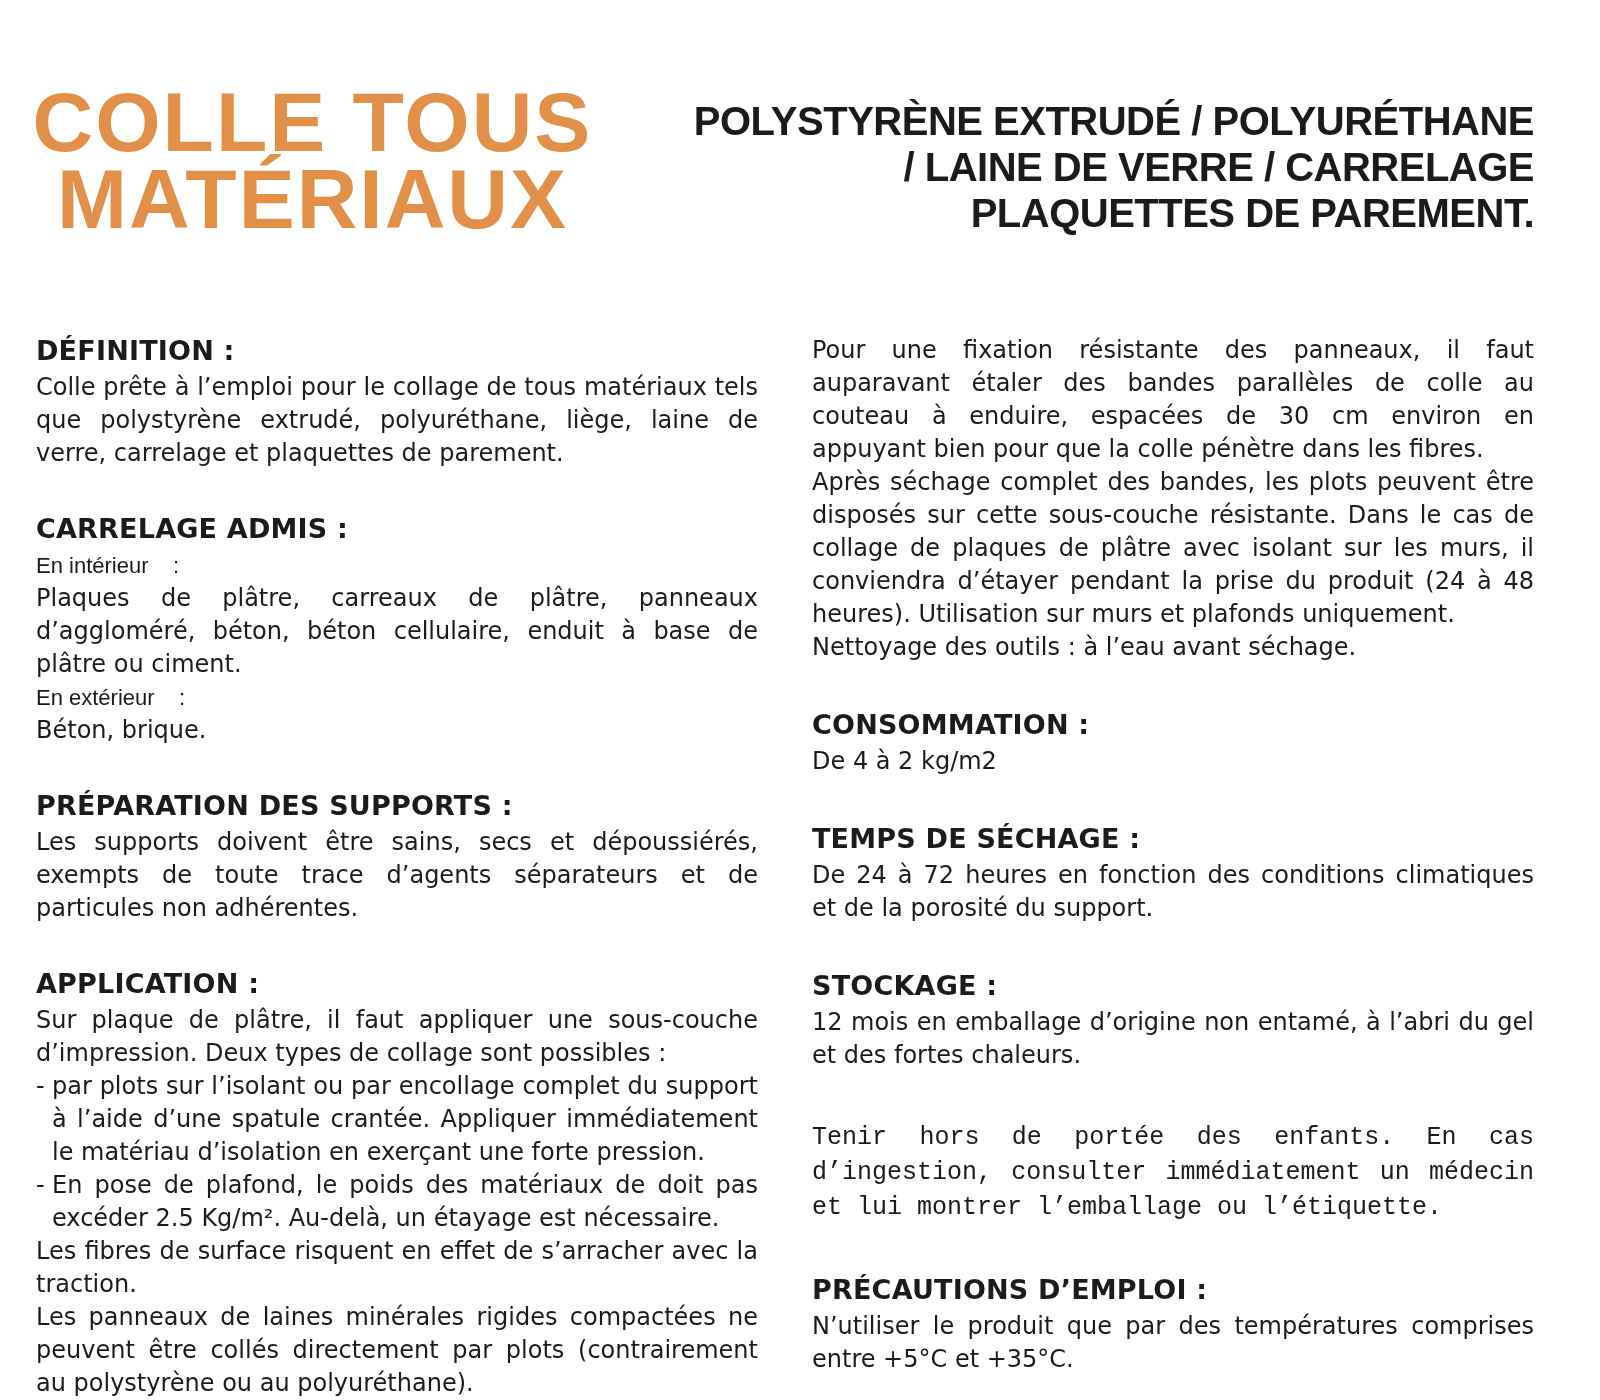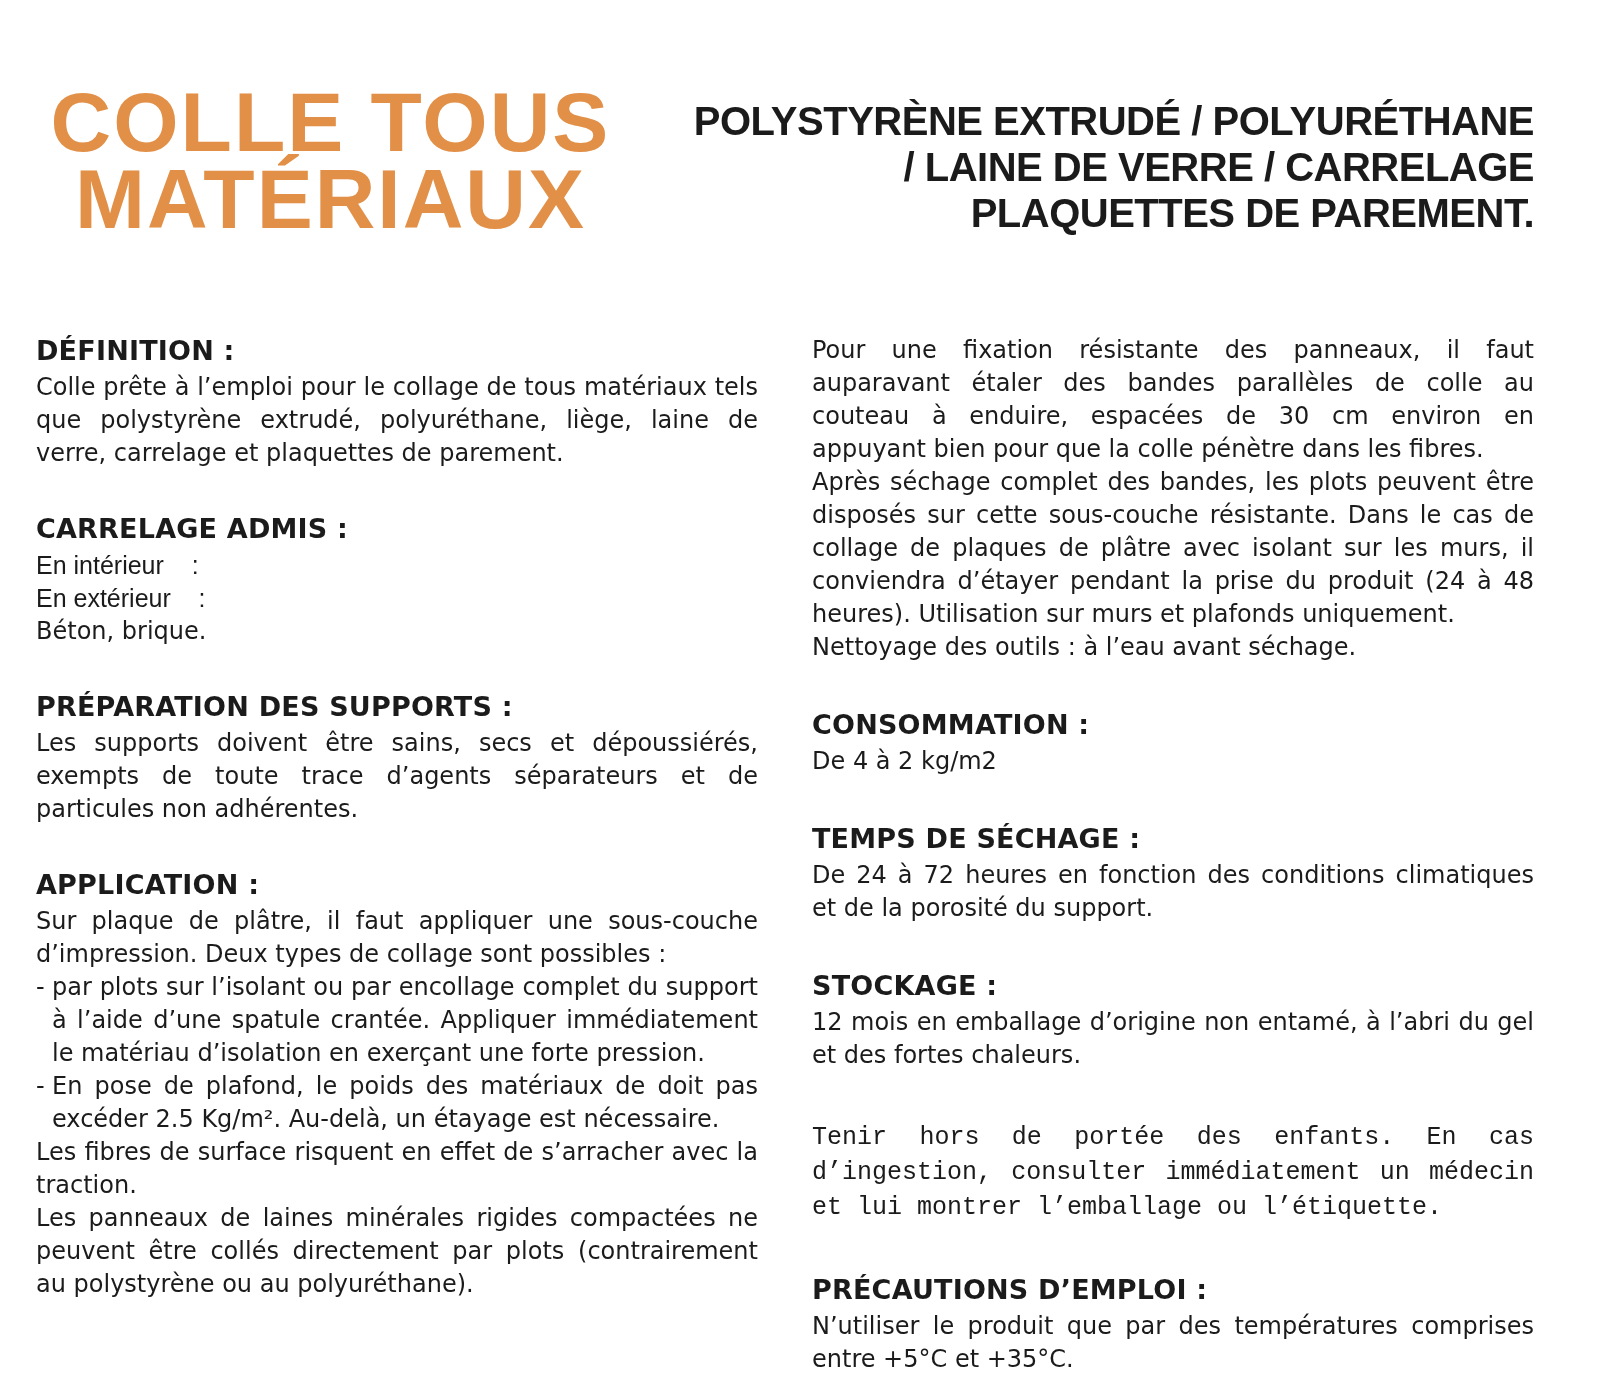--- a/index.html
+++ b/index.html
@@ -15,21 +15,21 @@
     color: #1b1b1b;
     font-family: "DejaVu Sans", sans-serif;
     overflow: hidden;
     box-sizing: border-box;
   }
   
   .header {
     display: flex;
     justify-content: space-between;
     align-items: flex-start;
-    padding: 84px 66px 0 38px;
+    padding: 84px 66px 0 20px;
   }
   .title {
     margin: 0;
     width: 585px;
     text-align: center;
     color: #e29048;
     font-family: "Liberation Sans", sans-serif;
     font-weight: bold;
     font-size: 84px;
     line-height: 77px;
@@ -68,21 +68,21 @@
   p {
     margin: 0;
     font-size: 24px;
     line-height: 33px;
     text-align: justify;
   }
   p.no-justify { text-align: left; }
   p.light {
     font-family: "Liberation Sans", sans-serif;
     font-weight: 400;
-    font-size: 25px;
+    font-size: 22px;
   }
   .bullet {
     display: flex;
     align-items: flex-start;
   }
   .bullet .dash {
     flex: 0 0 16px;
     font-size: 24px;
     line-height: 33px;
     font-weight: 400;
@@ -120,20 +120,21 @@
     <section class="col">
 
       <div class="sec">
         <h2>DÉFINITION :</h2>
         <p>Colle prête à l’emploi pour le collage de tous matériaux tels que polystyrène extrudé, polyuréthane, liège, laine de verre, carrelage et plaquettes de parement.</p>
       </div>
 
       <div class="sec">
         <h2>CARRELAGE ADMIS :</h2>
         <p class="light no-justify">En intérieur&nbsp;&nbsp;&nbsp;&nbsp;:</p>
+        <p>Plaques de plâtre, carreaux de plâtre, panneaux d’aggloméré, béton, béton cellulaire, enduit à base de plâtre ou ciment.</p>
         <p class="light no-justify">En extérieur&nbsp;&nbsp;&nbsp;&nbsp;:</p>
         <p>Béton, brique.</p>
       </div>
 
       <div class="sec">
         <h2>PRÉPARATION DES SUPPORTS :</h2>
         <p>Les supports doivent être sains, secs et dépoussiérés, exempts de toute trace d’agents séparateurs et de particules non adhérentes.</p>
       </div>
 
       <div class="sec">

